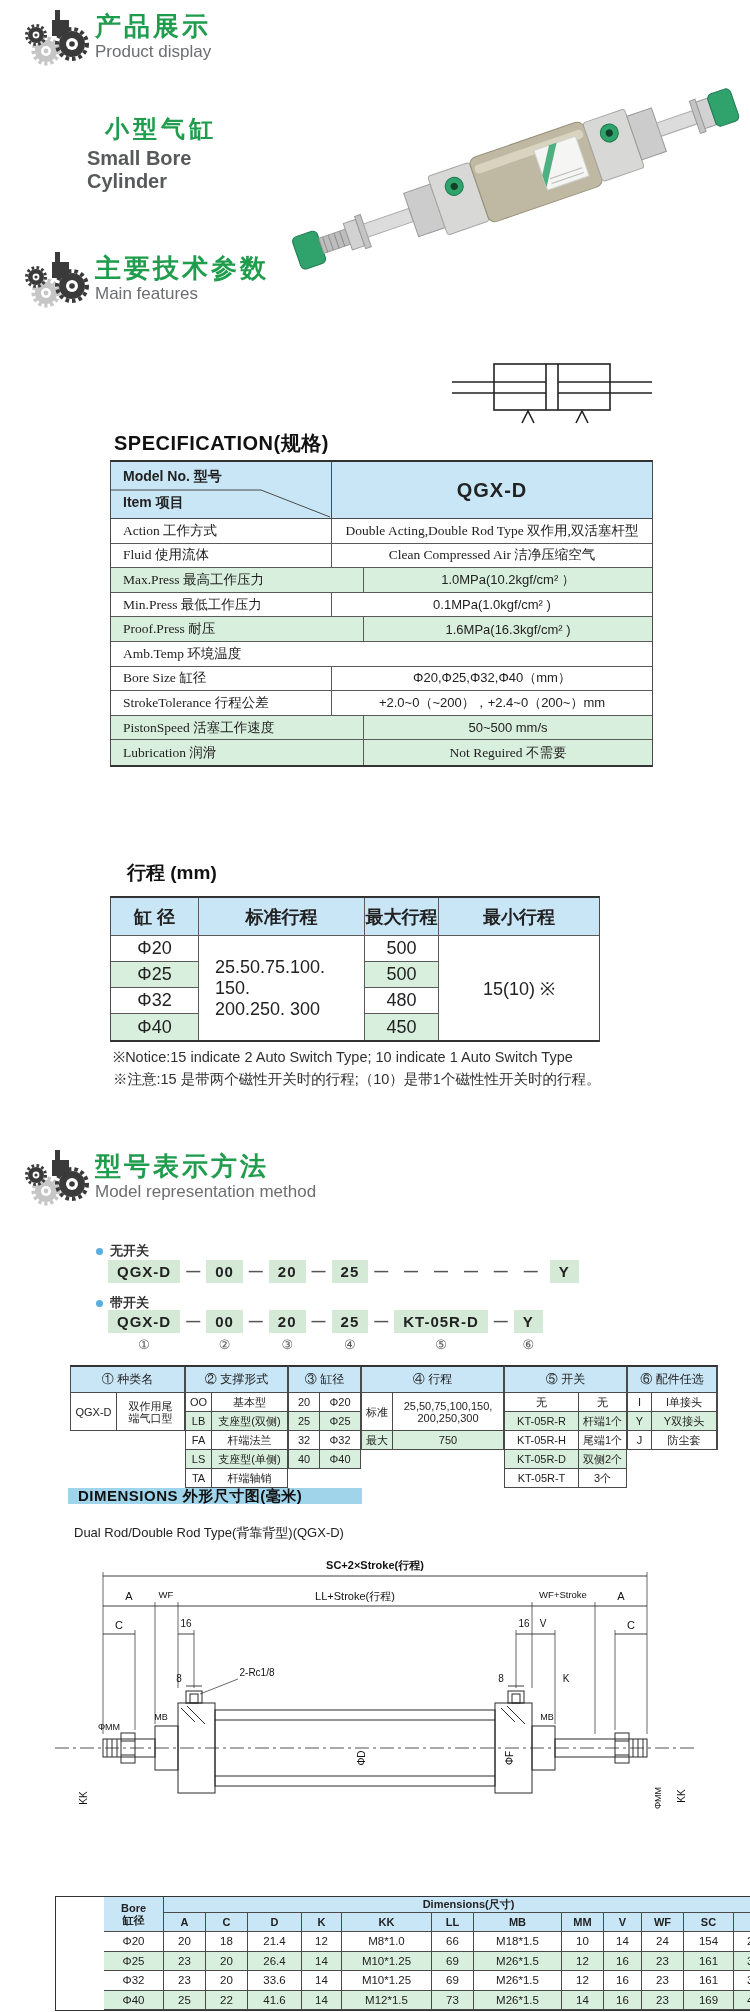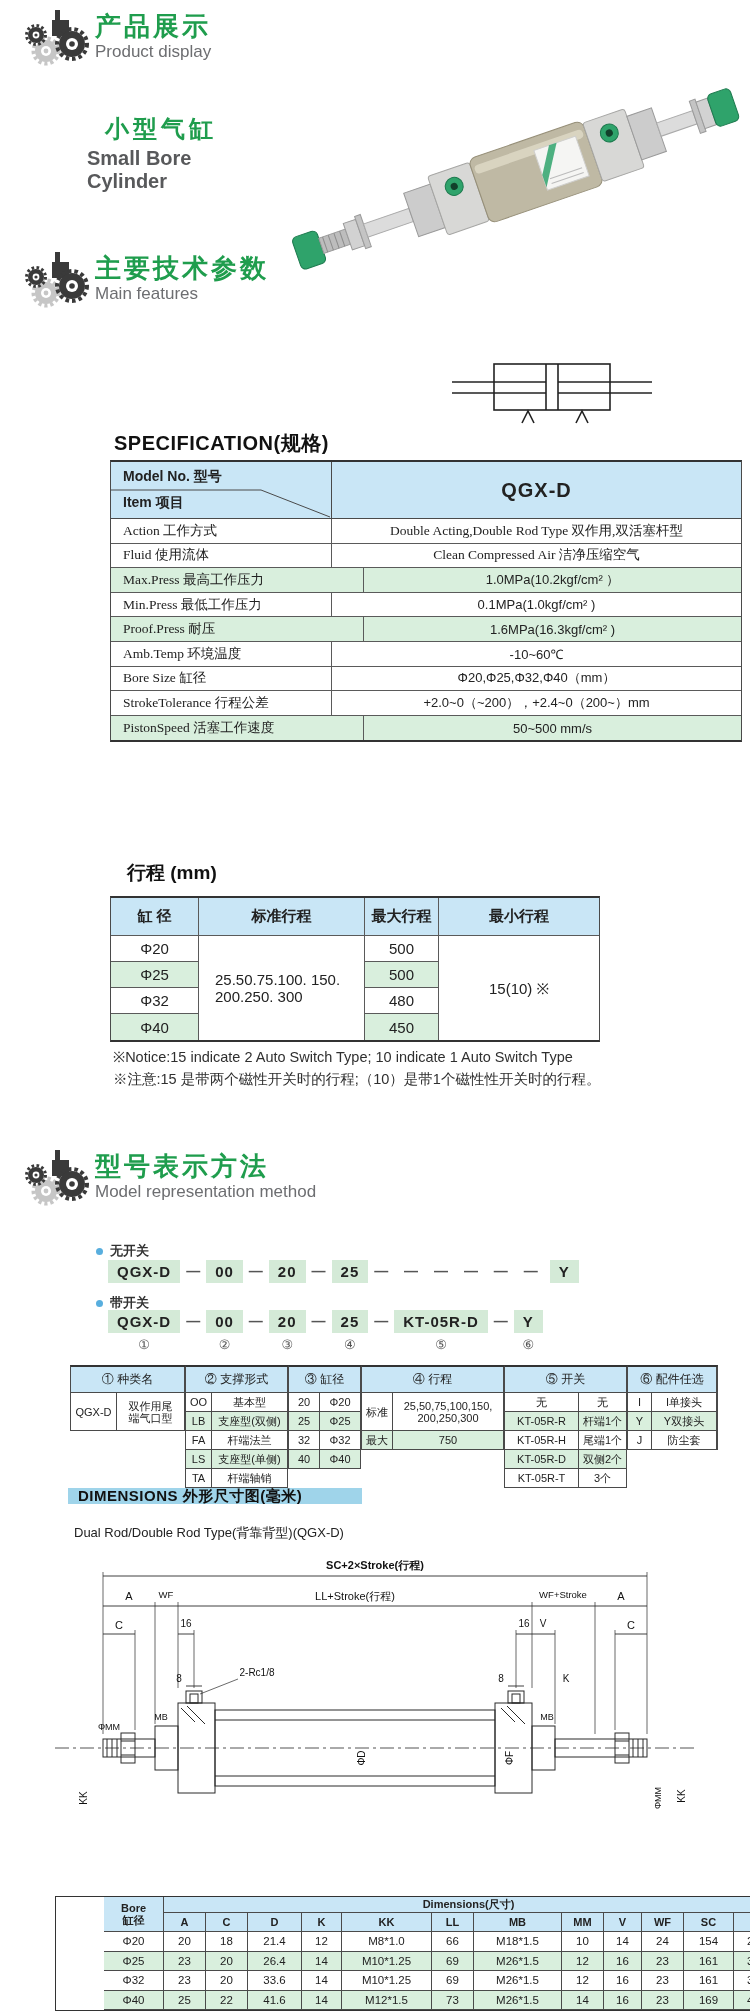--- a/index.html
+++ b/index.html
@@ -9,42 +9,42 @@
   
   .sec-zh{color:#1f9d4d;font-size:26px;font-weight:bold;letter-spacing:3px;line-height:28px;}
   .sec-en{color:#6d6e71;font-size:17px;margin-top:2px;}
   
   .prod-zh{color:#1f9d4d;font-size:24px;font-weight:bold;letter-spacing:4px;text-align:center;}
   .prod-en{color:#58595b;font-size:20px;font-weight:bold;margin-top:2px;}
   
   .h-spec{font-size:20px;font-weight:bold;color:#111;letter-spacing:.5px;}
   .h-stroke{font-size:19px;font-weight:bold;color:#111;}
   
-  .spec-table{width:632px;border:1px solid #4a4a4a;border-top:2px solid #333;border-bottom:2px solid #333;box-sizing:border-box;}
+  .spec-table{width:543px;border:1px solid #4a4a4a;border-top:2px solid #333;border-bottom:2px solid #333;box-sizing:border-box;}
   .spec-head{display:flex;height:56px;background:#c9e6f6;border-bottom:1px solid #4a4a4a;position:relative;}
   .spec-head-left{width:220px;position:relative;box-sizing:border-box;}
   .spec-head-left .t1{position:absolute;left:12px;top:6px;font-weight:bold;font-size:14px;}
   .spec-head-left .t2{position:absolute;left:12px;bottom:6px;font-weight:bold;font-size:14px;}
   .diag{position:absolute;left:0;top:0;}
   .spec-head-right{flex:1;display:flex;align-items:center;justify-content:center;
                    font-weight:bold;font-size:20px;letter-spacing:1px;border-left:1px solid #4a4a4a;}
   .spec-row{display:flex;height:24.6px;border-bottom:1px solid #5a5a5a;box-sizing:border-box;}
   .spec-row:last-child{border-bottom:none;}
   .spec-row.g{background:#d9efdd;gap:32px;}
   .cell-l{width:220px;display:flex;align-items:center;padding-left:12px;box-sizing:border-box;
           font-family:"Liberation Serif",serif;font-size:13.5px;}
   .cell-r{flex:1;display:flex;align-items:center;justify-content:center;border-left:1px solid #5a5a5a;
           font-size:13px;text-align:center;}
   .cell-r.serif{font-family:"Liberation Serif",serif;font-size:13.5px;}
   
   .stroke-table{display:grid;grid-template-columns:88px 166px 74px 160px;
                 grid-template-rows:38px 26px 26px 26px 26px;
                 border:1px solid #4a4a4a;border-top:2px solid #333;border-bottom:2px solid #333;box-sizing:border-box;}
   .st-c{display:flex;align-items:center;justify-content:center;border-right:1px solid #5a5a5a;
-        border-bottom:1px solid #5a5a5a;font-size:15px;box-sizing:border-box;}
+        border-bottom:1px solid #5a5a5a;font-size:18px;box-sizing:border-box;}
   .st-c.hd{background:#c9e6f6;font-weight:bold;}
   .st-c.g{background:#d9efdd;}
   .st-c.last{border-right:none;}
   .st-c.merge{grid-row:2/6;border-bottom:none;}
   .st-std{justify-content:flex-start;padding-left:16px;white-space:pre-line;text-align:left;}
   .notice{font-size:14.5px;color:#2f2f2f;line-height:22px;}
   
   .code-label{font-size:13px;font-weight:bold;color:#333;display:flex;align-items:center;}
   .bullet{width:7px;height:7px;border-radius:50%;background:#58aede;margin-right:7px;}
   .code-line{display:flex;align-items:flex-start;}
@@ -214,33 +214,36 @@
     <div class="spec-row">
         <div class="cell-l">Min.Press 最低工作压力</div>
         <div class="cell-r">0.1MPa(1.0kgf/cm² )</div>
       </div>
     <div class="spec-row g">
         <div class="cell-l">Proof.Press 耐压</div>
         <div class="cell-r">1.6MPa(16.3kgf/cm² )</div>
       </div>
     <div class="spec-row">
         <div class="cell-l">Amb.Temp 环境温度</div>
-        <div class="cell-r">-10~60℃</div>
       </div>
     <div class="spec-row">
         <div class="cell-l">Bore Size 缸径</div>
         <div class="cell-r">Φ20,Φ25,Φ32,Φ40（mm）</div>
       </div>
     <div class="spec-row">
         <div class="cell-l">StrokeTolerance 行程公差</div>
         <div class="cell-r">+2.0~0（~200），+2.4~0（200~）mm</div>
       </div>
     <div class="spec-row g">
         <div class="cell-l">PistonSpeed 活塞工作速度</div>
         <div class="cell-r">50~500 mm/s</div>
+      </div>
+    <div class="spec-row g">
+        <div class="cell-l">Lubrication 润滑</div>
+        <div class="cell-r serif">Not Reguired 不需要</div>
       </div>
   </div>
 
   <div class="abs h-stroke" style="left:127px;top:860px;">行程 (mm)</div>
   <div class="abs stroke-table" style="left:110px;top:896px;">
     <div class="st-c hd">缸 径</div>
     <div class="st-c hd">标准行程</div>
     <div class="st-c hd">最大行程</div>
     <div class="st-c hd last">最小行程</div>
     <div class="st-c" style="grid-column:1;grid-row:2;">Φ20</div>

